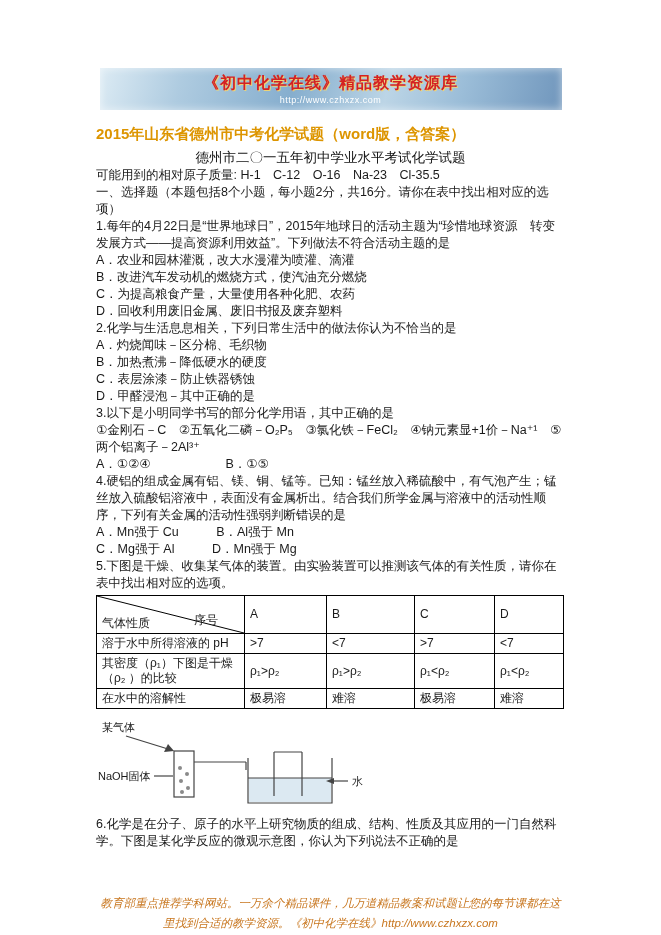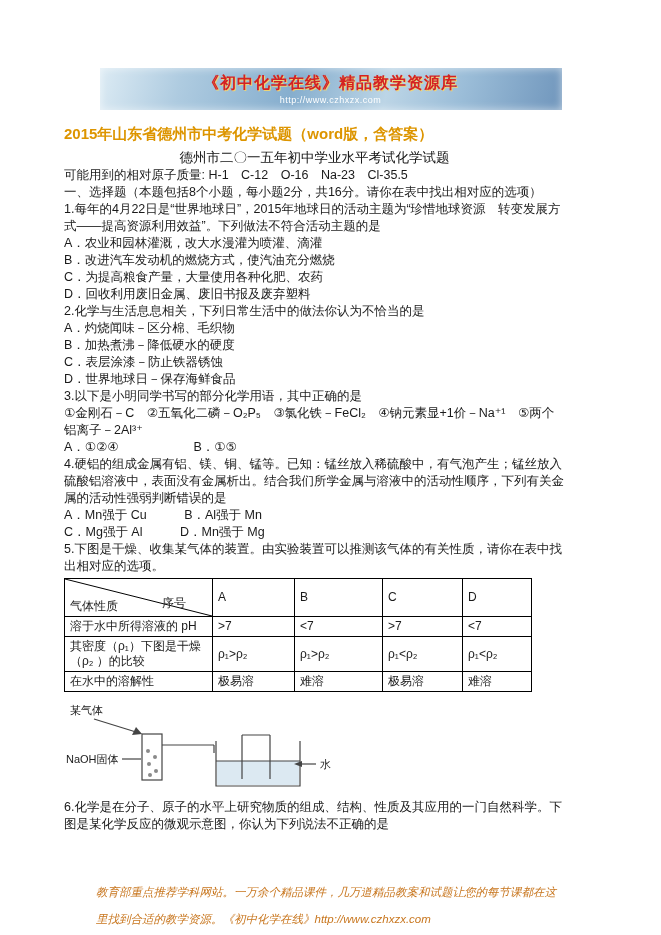--- a/index.html
+++ b/index.html
@@ -14,42 +14,42 @@
   .banner {
     width:462px; height:42px; margin:46px auto 0;
     background:linear-gradient(105deg,#dcebf4 0%,#aecbe0 18%,#86aece 42%,#bcd5e6 62%,#9bbdd8 78%,#7096bc 100%);
     display:flex; flex-direction:column; align-items:center; justify-content:center;
     box-shadow:inset 0 0 8px rgba(255,255,255,.6);
   }
   .banner-title { font-size:16px; font-weight:bold; color:#d42222; letter-spacing:1px;
     text-shadow:1px 1px 0 rgba(245,215,110,.9); white-space:nowrap; }
   .banner-url { font-size:9px; color:#ffffff; letter-spacing:.5px; margin-top:1px; }
   
-  .content { padding:14px 96px 0 64px; }
+  .content { padding:14px 96px 0 96px; }
   .doc-title { color:#dd9500; font-weight:bold; font-size:15px; line-height:20px; }
   .doc-subtitle { text-align:center; font-size:13.5px; line-height:18px; margin-top:5px; color:#111; }
   p.line { font-size:12.5px; line-height:17px; }
   
   table.props { border-collapse:collapse; table-layout:fixed; width:467px; margin:3px 0 5px; }
   table.props td { border:1px solid #000; font-size:12px; line-height:15px; padding:2px 5px; vertical-align:middle; text-align:left; }
   td.diag { position:relative; height:38px; padding:0; }
   .diag-svg { position:absolute; left:0; top:0; width:100%; height:100%; }
   .diag-svg line { stroke:#000; stroke-width:1; vector-effect:non-scaling-stroke; }
   .corner-top { position:absolute; top:17px; right:26px; font-size:12px; }
   .corner-bottom { position:absolute; bottom:2px; left:5px; font-size:12px;text-align:center; }
   
   .apparatus { margin:4px 0 2px 0; }
   .apparatus text { font-size:11px; fill:#1a1a1a; font-family:"Liberation Sans","DejaVu Sans",sans-serif; }
   .apparatus line, .apparatus path, .apparatus rect { stroke:#444; fill:none; stroke-width:1.2; }
   .apparatus .fillshape { fill:#444; stroke:none; }
   .apparatus .water { fill:#dce9f2; stroke:none; }
   .apparatus circle { fill:#8a8a8a; stroke:none; }
   
   .footer { position:absolute; left:96px; right:96px; bottom:24px;
-    color:#c8761e; font-style:italic; font-size:11.5px; line-height:27px; }
+    color:#c8761e; font-style:italic; font-size:11.5px; line-height:20px;text-align:center; }
 </style>
 </head>
 <body>
 
 <div class="page">
 
   <div class="banner">
     <div class="banner-title">《初中化学在线》精品教学资源库</div>
     <div class="banner-url">http://www.czhxzx.com</div>
   </div>
@@ -64,21 +64,21 @@
     <p class="line">1.每年的4月22日是“世界地球日”，2015年地球日的活动主题为“珍惜地球资源　转变发展方式――提高资源利用效益”。下列做法不符合活动主题的是</p>
     <p class="line">A．农业和园林灌溉，改大水漫灌为喷灌、滴灌</p>
     <p class="line">B．改进汽车发动机的燃烧方式，使汽油充分燃烧</p>
     <p class="line">C．为提高粮食产量，大量使用各种化肥、农药</p>
     <p class="line">D．回收利用废旧金属、废旧书报及废弃塑料</p>
 
     <p class="line">2.化学与生活息息相关，下列日常生活中的做法你认为不恰当的是</p>
     <p class="line">A．灼烧闻味－区分棉、毛织物</p>
     <p class="line">B．加热煮沸－降低硬水的硬度</p>
     <p class="line">C．表层涂漆－防止铁器锈蚀</p>
-    <p class="line">D．世界地球日－保存海鲜食品</p>
+    <p class="line">D．甲醛浸泡－其中正确的是</p>
 
     <p class="line">3.以下是小明同学书写的部分化学用语，其中正确的是</p>
     <p class="line">①金刚石－C　②五氧化二磷－O₂P₅　③氯化铁－FeCl₂　④钠元素显+1价－Na⁺¹　⑤两个铝离子－2Al³⁺</p>
     <p class="line">A．①②④　　　　　　B．①⑤</p>
 
     <p class="line">4.硬铝的组成金属有铝、镁、铜、锰等。已知：锰丝放入稀硫酸中，有气泡产生；锰丝放入硫酸铝溶液中，表面没有金属析出。结合我们所学金属与溶液中的活动性顺序，下列有关金属的活动性强弱判断错误的是</p>
     <p class="line">A．Mn强于 Cu　　　B．Al强于 Mn</p>
     <p class="line">C．Mg强于 Al　　　D．Mn强于 Mg</p>
 
     <p class="line">5.下图是干燥、收集某气体的装置。由实验装置可以推测该气体的有关性质，请你在表中找出相对应的选项。</p>

